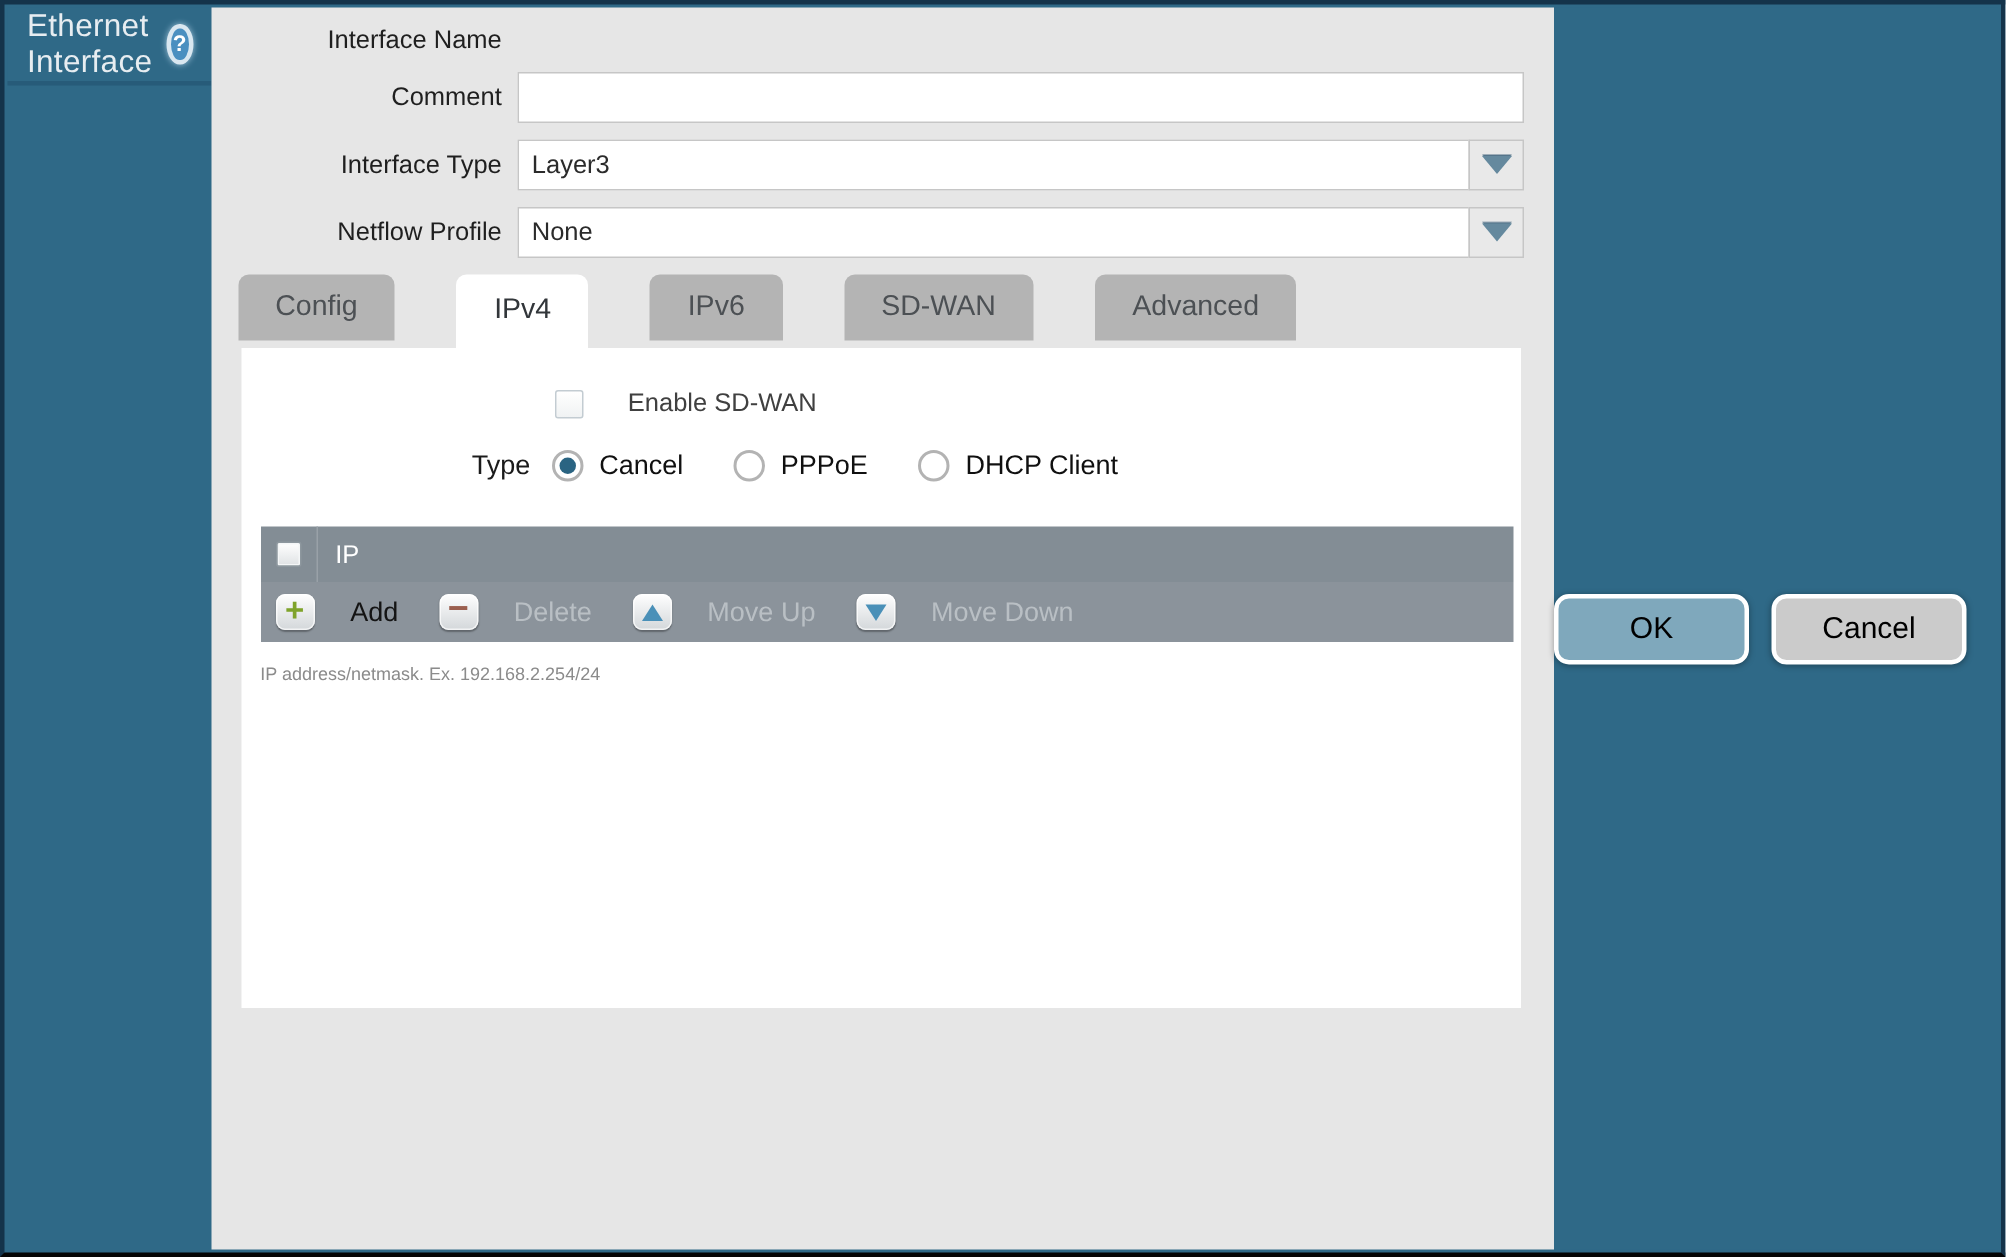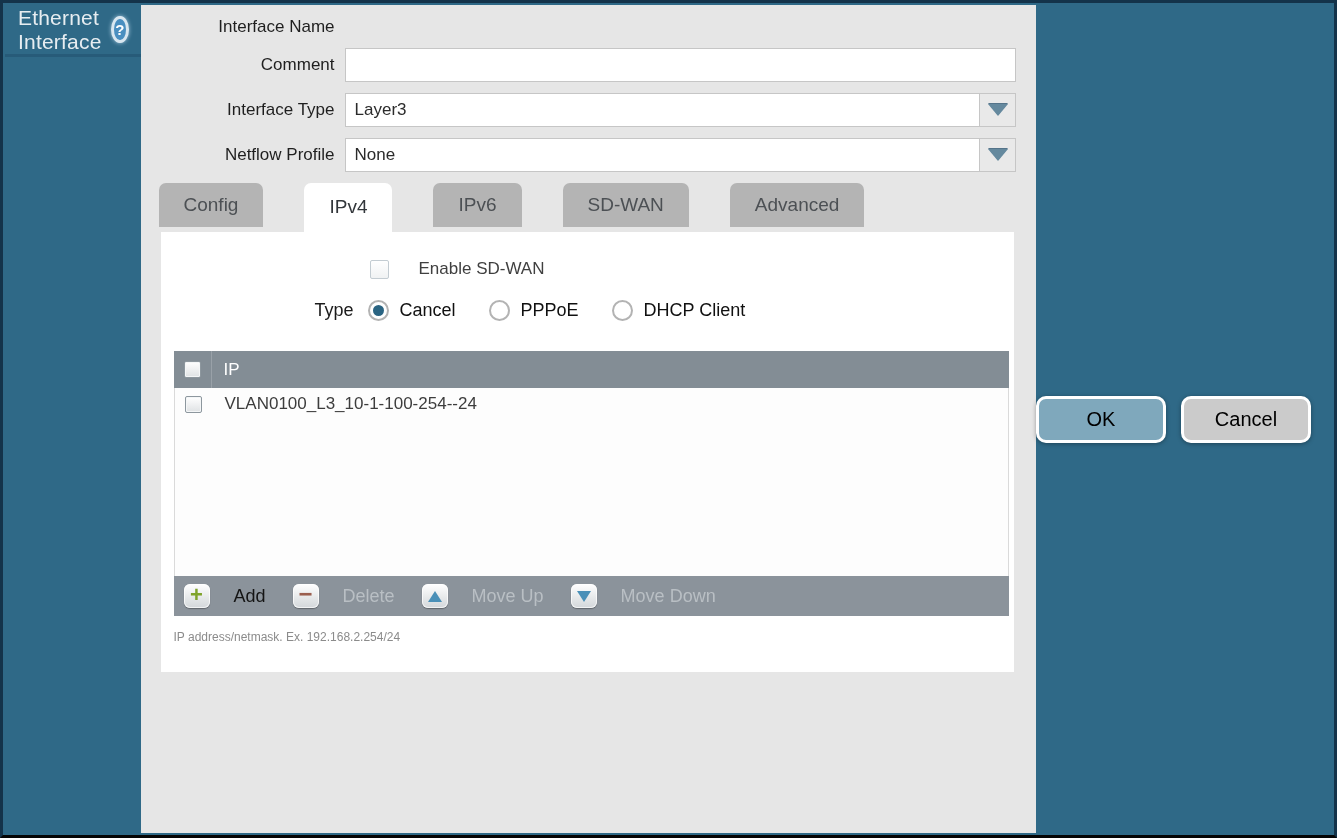--- a/index.html
+++ b/index.html
@@ -245,28 +245,20 @@
           </div>
         </div>
 
         <div class="iptable">
           <div class="thead">
             <div class="th-check">
               <div class="cb-small"></div>
             </div>
             <div class="th-label">IP</div>
           </div>
-          <div class="tbody">
-            <div class="trow">
-              <div class="td-check">
-                <div class="cb-small"></div>
-              </div>
-              <div class="td-text">VLAN0100_L3_10-1-100-254--24</div>
-            </div>
-          </div>
           <div class="toolbar">
             <div class="tool">
               <div class="tool-icon">
                   <span class="glyph-plus">+</span>
                 </div>
               <span class="tool-label">Add</span>
             </div>
             <div class="tool disabled">
               <div class="tool-icon">
                   <span class="glyph-minus">−</span>

